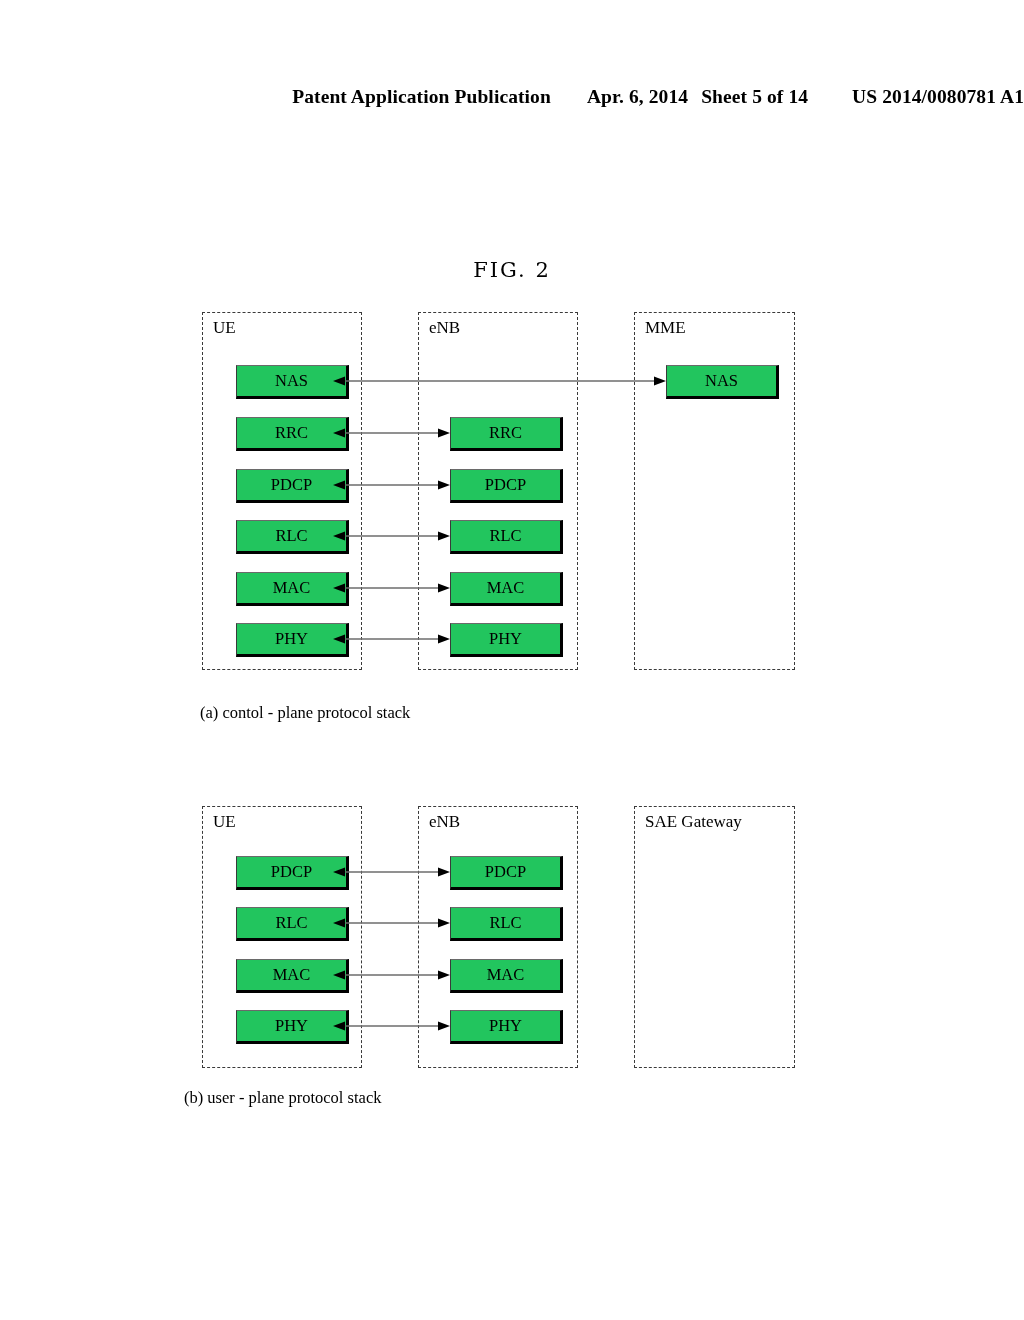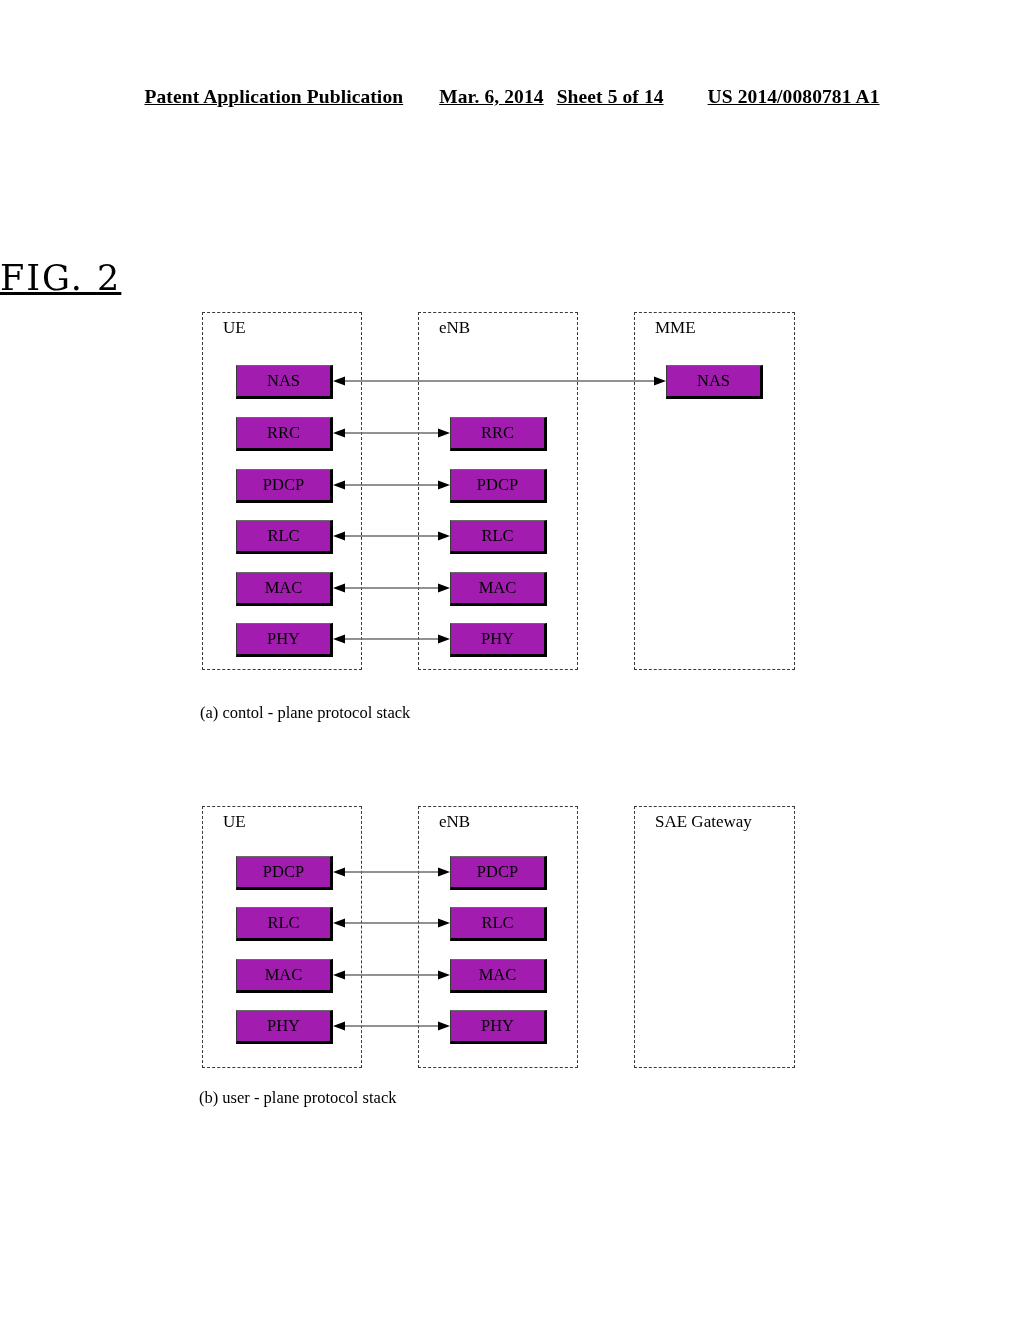--- a/index.html
+++ b/index.html
@@ -18,77 +18,76 @@
   }
 
   
   #page-header {
     position: absolute;
     left: 0;
     top: 86px;
     width: 1024px;
     height: 28px;
     display: flex;
-    justify-content: center;
+    justify-content: flex-end;
     align-items: baseline;
     font-family: "Liberation Serif", "DejaVu Serif", serif;
     font-weight: bold;
     font-size: 19.5px;
     letter-spacing: 0.1px;
     white-space: nowrap;
-    text-decoration: underline;
   }
   #page-header .hdr-seg { display: inline-block; }
   #page-header .gap-lg { display: inline-block; width: 36px; }
   #page-header .gap-md { display: inline-block; width: 13px; }
   #page-header .gap-xl { display: inline-block; width: 44px; }
 
   
   #fig-title {
     position: absolute;
     left: 0;
     top: 258px;
     width: 1024px;
+    text-align: center;
     font-family: "DejaVu Serif", "Liberation Serif", serif;
-    font-size: 35px;
+    font-size: 21px;
     letter-spacing: 2px;
     font-weight: 400;
-    text-decoration: underline;
   }
 
   
   .diagram {
     position: absolute;
     left: 0;
     width: 1024px;
   }
 
   .container-box {
     position: absolute;
     box-sizing: border-box;
     border: 1.6px dashed #3a3a3a;
     background: transparent;
   }
   .container-label {
     position: absolute;
-    left: 20px;
+    left: 10px;
     top: 6px;
     font-size: 17px;
     font-family: "Liberation Serif", "DejaVu Serif", serif;
     line-height: 1;
     white-space: nowrap;
   }
 
   
   .layer-box {
     position: absolute;
     box-sizing: border-box;
-    width: 97px;
+    width: 113px;
     height: 34px;
-    background: #a21caf;
+    background: #22c55e;
     border-top: 1.2px solid #6a6a6a;
     border-left: 1.2px solid #3a3a3a;
     border-right: 3px solid #000000;
     border-bottom: 3px solid #000000;
     display: flex;
     align-items: center;
     justify-content: center;
     font-size: 16.5px;
     font-family: "Liberation Serif", "DejaVu Serif", serif;
     line-height: 1;
@@ -109,21 +108,21 @@
     font-family: "Liberation Serif", "DejaVu Serif", serif;
     white-space: nowrap;
   }
 </style>
 </head>
 <body>
 
 <div id="page-header">
   <span class="hdr-seg">Patent Application Publication</span>
   <span class="gap-lg"></span>
-  <span class="hdr-seg">Mar. 6, 2014</span>
+  <span class="hdr-seg">Apr. 6, 2014</span>
   <span class="gap-md"></span>
   <span class="hdr-seg">Sheet 5 of 14</span>
   <span class="gap-xl"></span>
   <span class="hdr-seg">US 2014/0080781 A1</span>
 </div>
 
 <div id="fig-title">FIG. 2</div>
 
 <div class="diagram" id="diagram-a" style="top:0;height:0;">
 
@@ -244,14 +243,14 @@
     </svg>
   </div>
   <div class="connector" style="left:333px; top:1020px; width:117px;">
     <svg width="117" height="12" viewBox="0 0 117 12">
       <line x1="8" y1="6" x2="109" y2="6" stroke="#6d6d6d" stroke-width="1.3"></line>
       <polygon points="0,6 12,1.6 12,10.4" fill="#000000"></polygon>
       <polygon points="117,6 105,1.6 105,10.4" fill="#000000"></polygon>
     </svg>
   </div>
 
-  <div class="caption" style="left:199px; top:1088px;">(b) user - plane protocol stack</div>
+  <div class="caption" style="left:184px; top:1088px;">(b) user - plane protocol stack</div>
 </div>
 
 </body></html>

